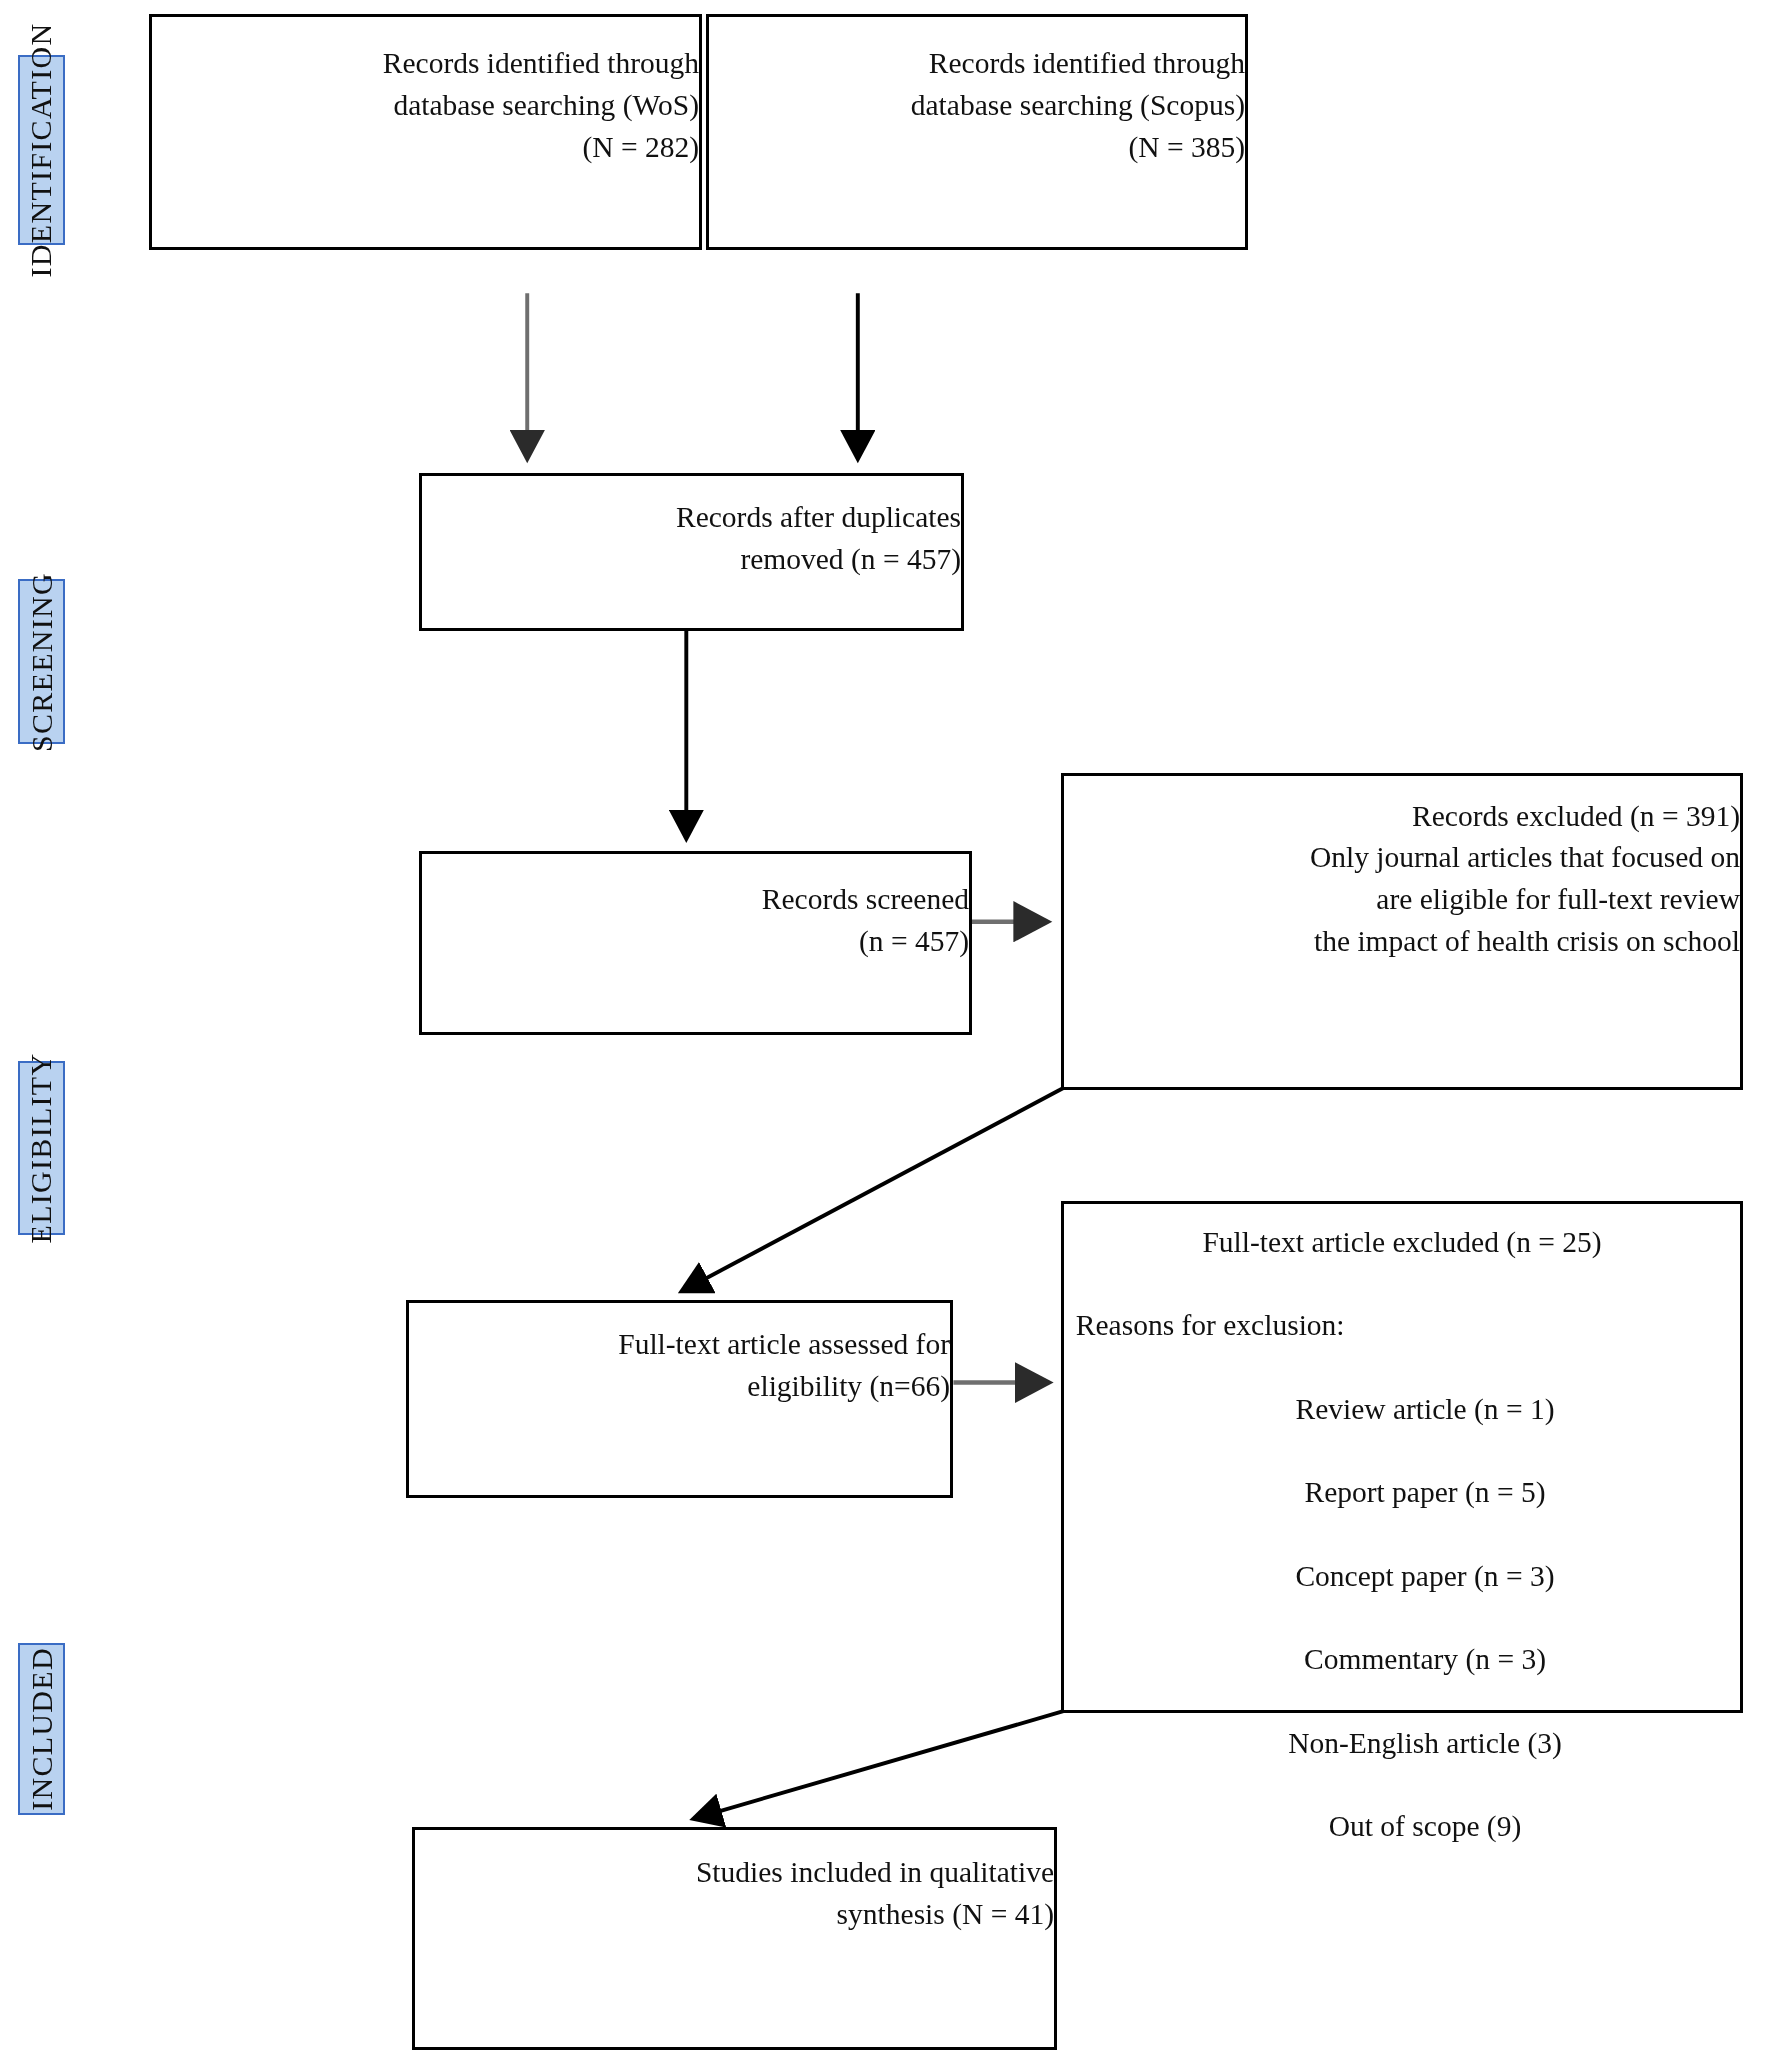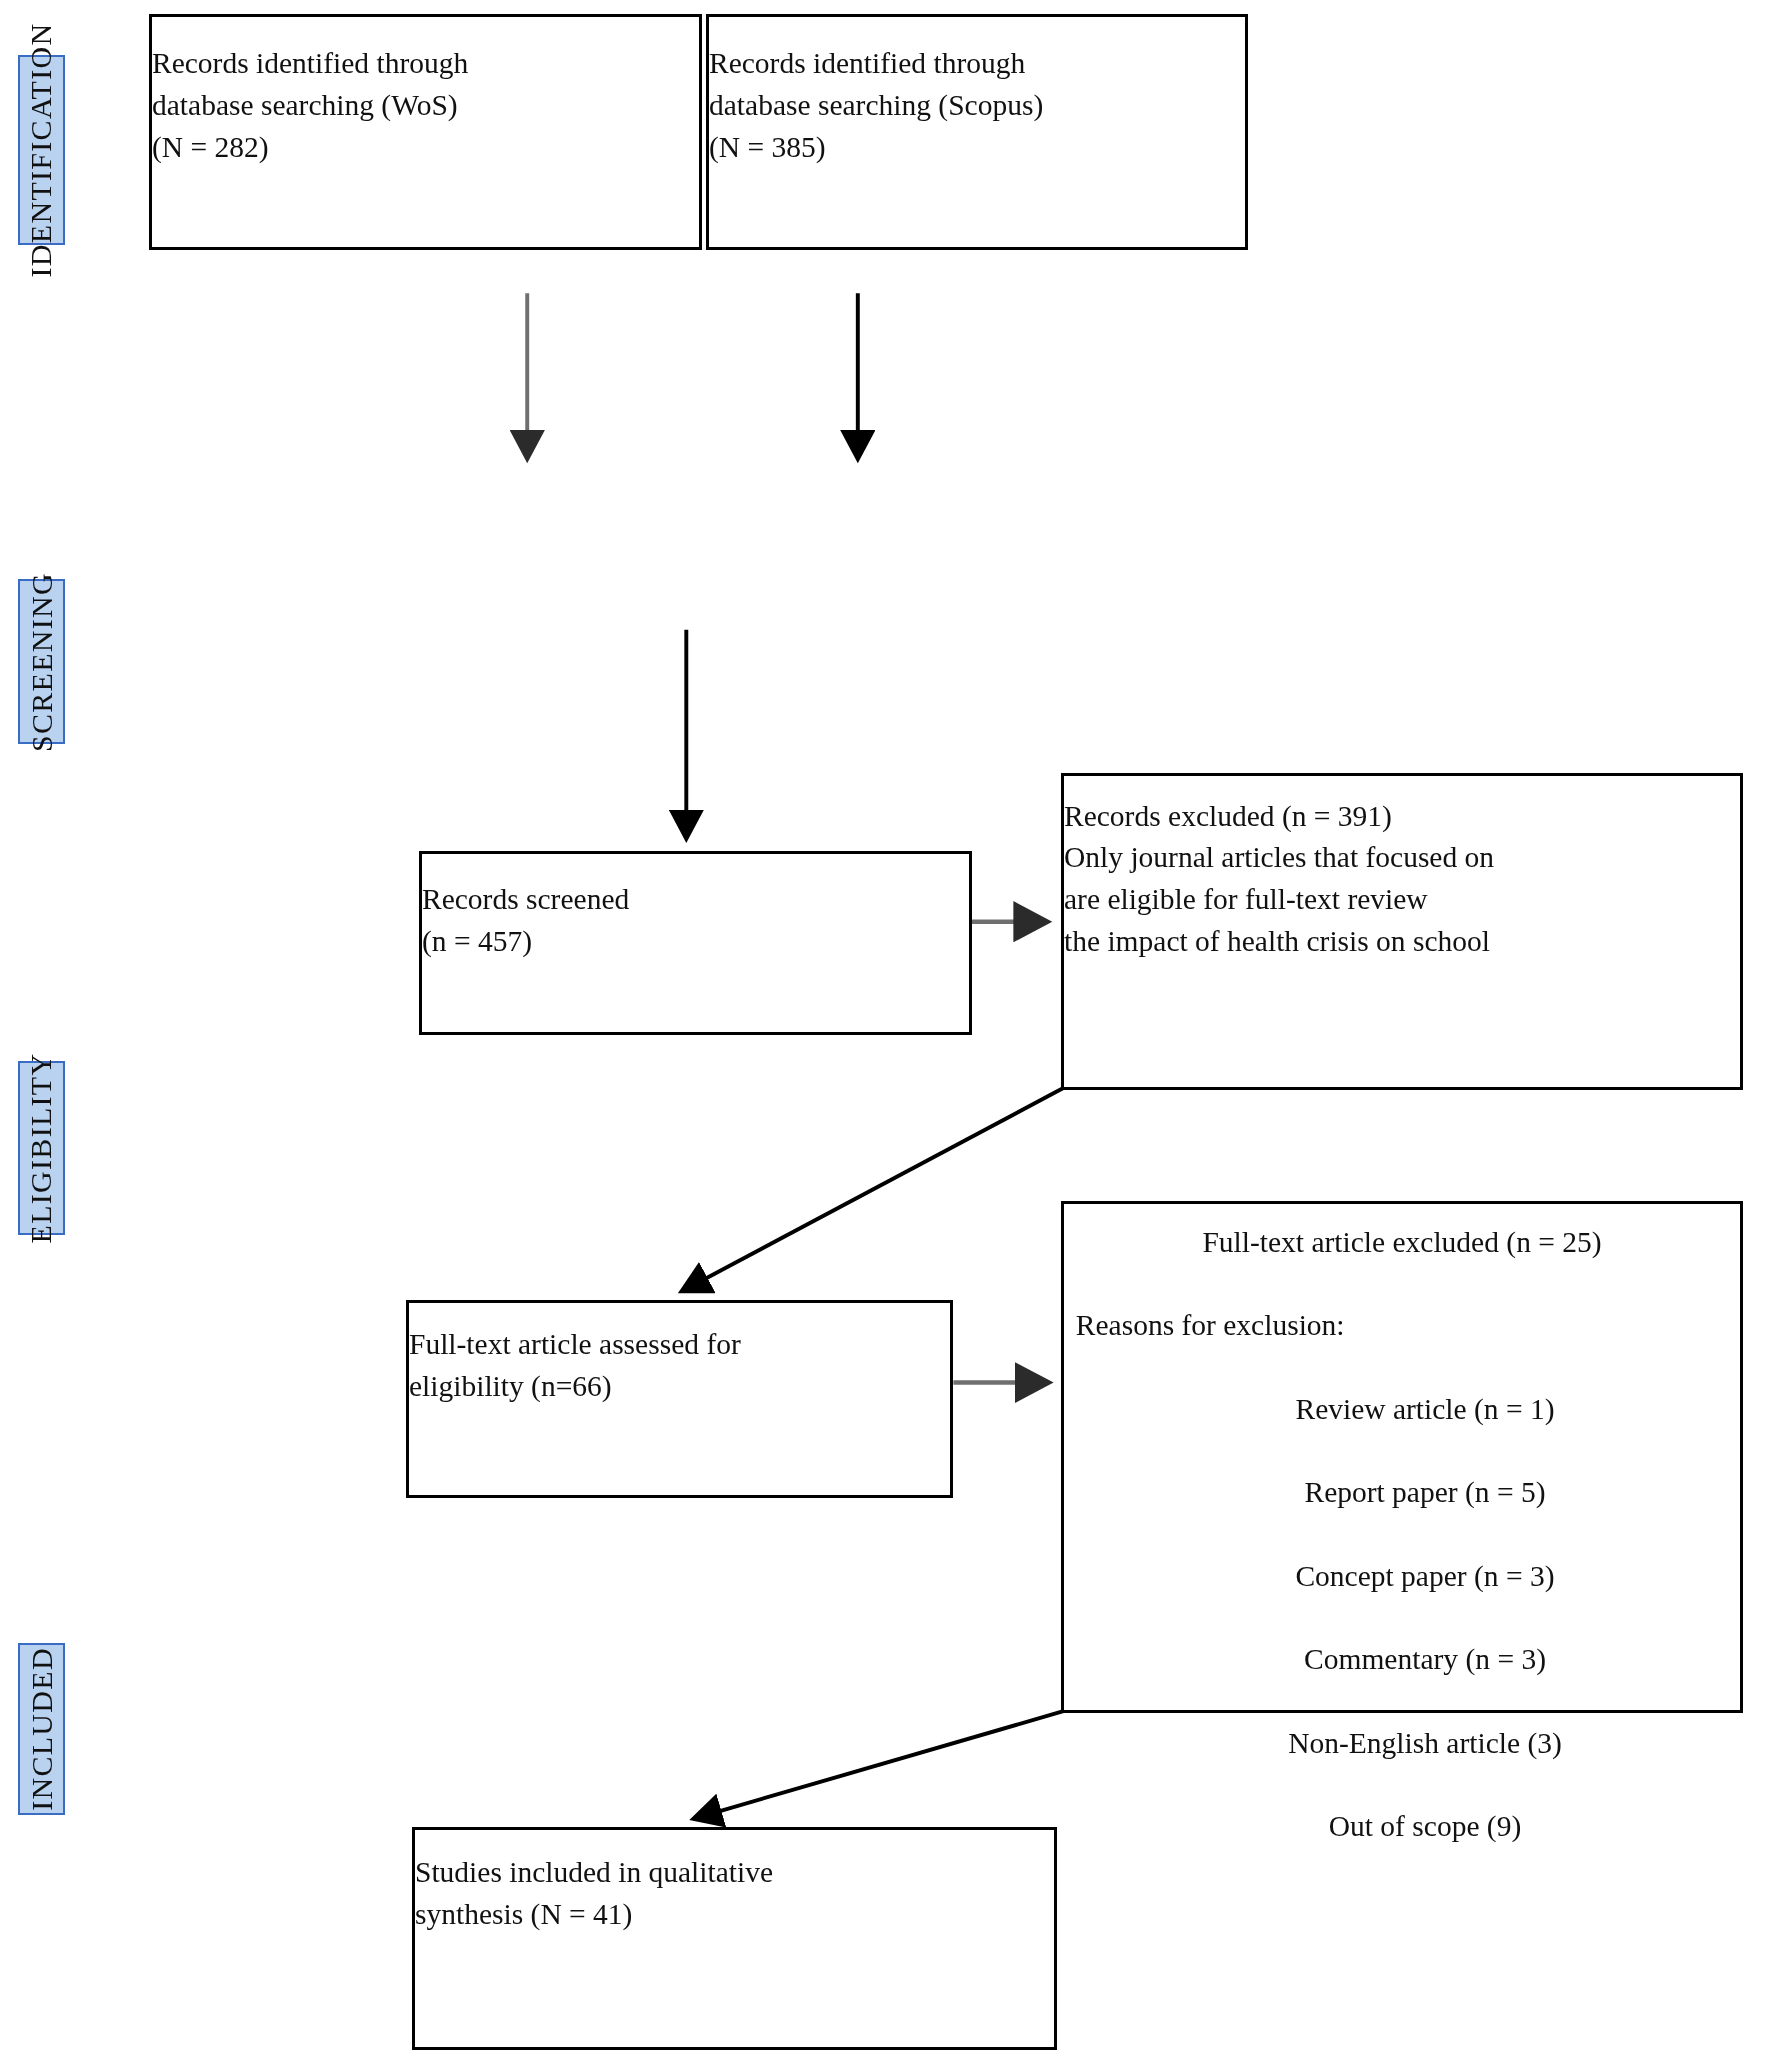--- a/index.html
+++ b/index.html
@@ -27,21 +27,21 @@
     color:#111111;
     font-family:"Liberation Serif","DejaVu Serif",serif;
   }
   .flow-box{
     position:absolute;
     background:#ffffff;
     border:3.3px solid #000000;
     box-sizing:border-box;
     display:flex;
     flex-direction:column;
-    align-items:flex-start;
+    align-items:flex-end;
     color:#111111;
   }
   .flow-box.center{justify-content:flex-start;text-align:center;}
   .flow-box .line{
     font-size:29.5px;
     line-height:1.42;
     white-space:nowrap;
   }
   .reasons-box{
     align-items:stretch;
@@ -114,20 +114,24 @@
     <div class="line">database searching (WoS)</div>
     <div class="line">(N = 282)</div>
   </div>
 
   <div class="flow-box center" style="left:706px;top:14.4px;width:542px;height:236px;padding-top:26px;">
     <div class="line">Records identified through</div>
     <div class="line">database searching (Scopus)</div>
     <div class="line">(N = 385)</div>
   </div>
 
+  <div class="flow-box center" style="left:419px;top:473px;width:545px;height:158px;padding-top:21px;">
+    <div class="line">Records after duplicates</div>
+    <div class="line">removed (n = 457)</div>
+  </div>
 
   <div class="flow-box center" style="left:419px;top:851px;width:553px;height:184px;padding-top:25px;">
     <div class="line">Records screened</div>
     <div class="line">(n = 457)</div>
   </div>
 
   <div class="flow-box center" style="left:1061px;top:773px;width:682px;height:317px;padding-top:19.6px;">
     <div class="line">Records excluded (n = 391)</div>
     <div class="line">Only journal articles that focused on</div>
     <div class="line">are eligible for full-text review</div>

